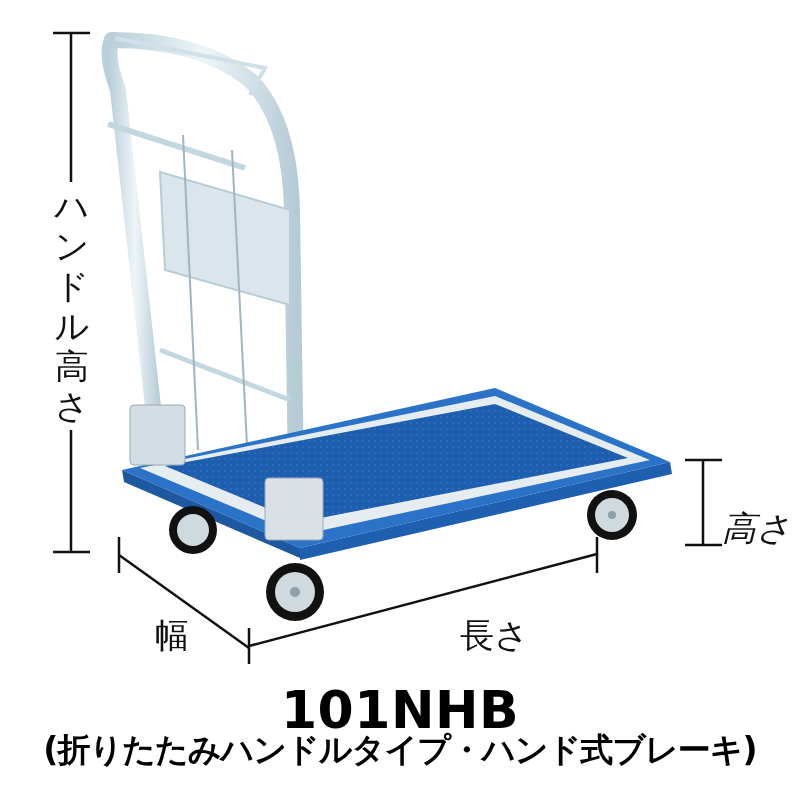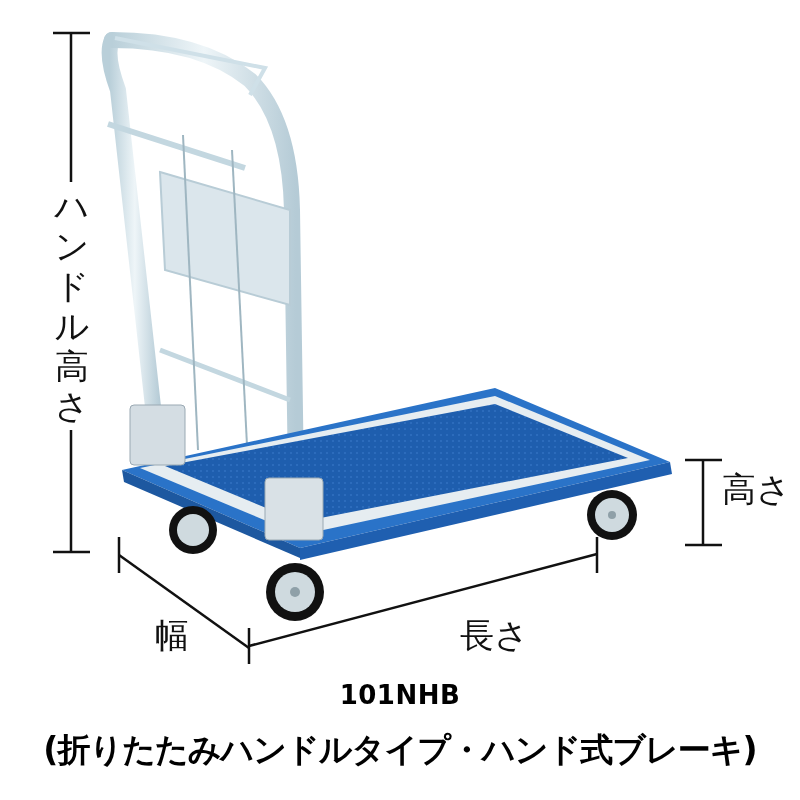--- a/index.html
+++ b/index.html
@@ -4,21 +4,21 @@
 <style>
   html, body { margin:0; padding:0; background:#ffffff; }
   body { width:800px; height:800px; position:relative; overflow:hidden;
          font-family: "DejaVu Sans", "Liberation Sans", sans-serif; color:#111; }
   .canvas { position:absolute; left:0; top:0; width:800px; height:800px; }
   .dim-label { position:absolute; font-size:34px; color:#111; line-height:1; }
   .vert-label { position:absolute; left:52px; top:182px; width:40px; font-size:34px;
                 line-height:40px; text-align:center; background:#fff; padding:4px 0; }
   .vert-label span { display:block; }
   .title { position:absolute; left:0; width:800px; text-align:center; font-weight:bold; color:#000; }
-  .model { top:680px; font-size:26px; letter-spacing:0.5px; }
+  .model { top:680px; font-size:52px; letter-spacing:0.5px; }
   .desc { top:728px; font-size:33px; white-space:nowrap; letter-spacing:-1px; }
 </style>
 </head>
 <body>
 
 <div class="canvas">
   <svg width="800" height="800" viewBox="0 0 800 800">
     <defs>
       <linearGradient id="tube" x1="0" y1="0" x2="1" y2="0">
         <stop offset="0" stop-color="#b9cfd9"></stop>
@@ -93,18 +93,18 @@
 
 <div class="vert-label">
   <span>ハ</span>
   <span>ン</span>
   <span>ド</span>
   <span>ル</span>
   <span>高</span>
   <span>さ</span>
 </div>
 
-<div class="dim-label" style="left:722px; top:472px;">高さ</div>
+<div class="dim-label" style="left:722px; top:511px;font-style:italic;">高さ</div>
 <div class="dim-label" style="left:155px; top:618px;">幅</div>
 <div class="dim-label" style="left:420px; top:618px;margin-left:40px;">長さ</div>
 
 <div class="title model">101NHB</div>
 <div class="title desc">(折りたたみハンドルタイプ・ハンド式ブレーキ)</div>
 
 </body></html>

